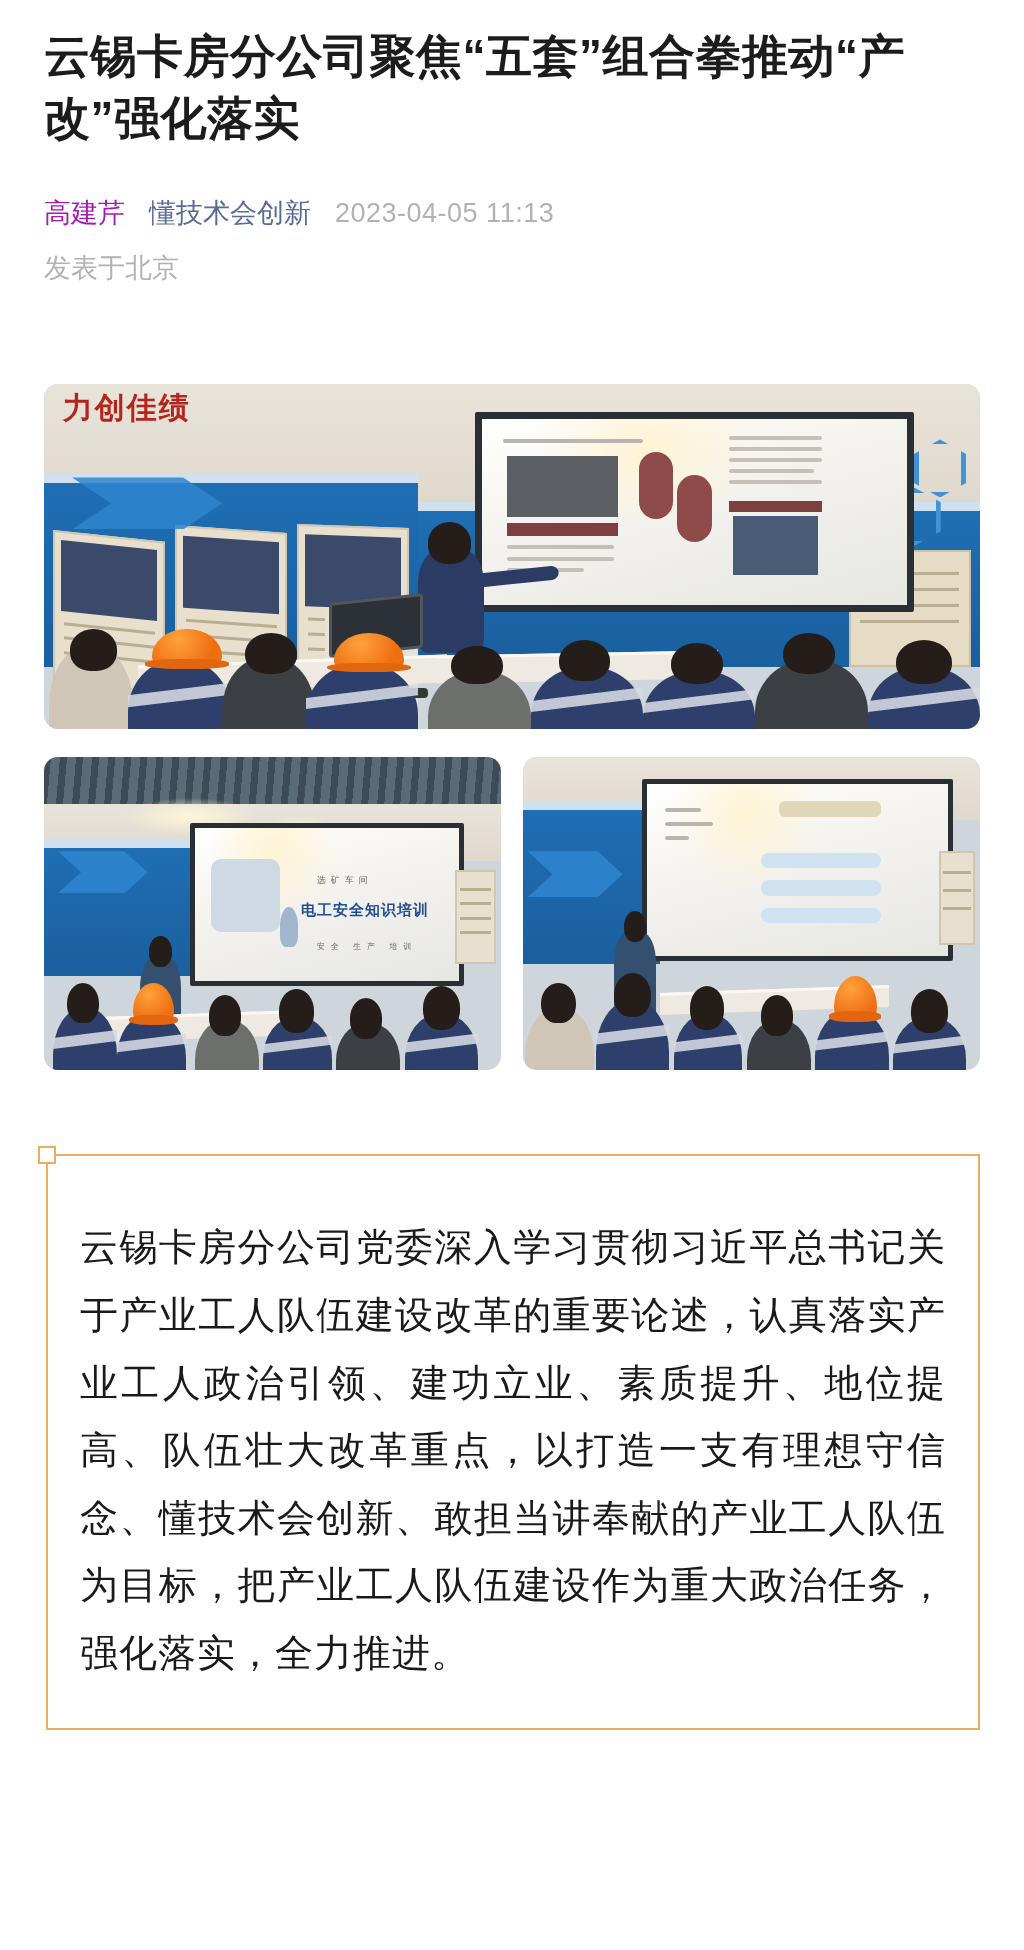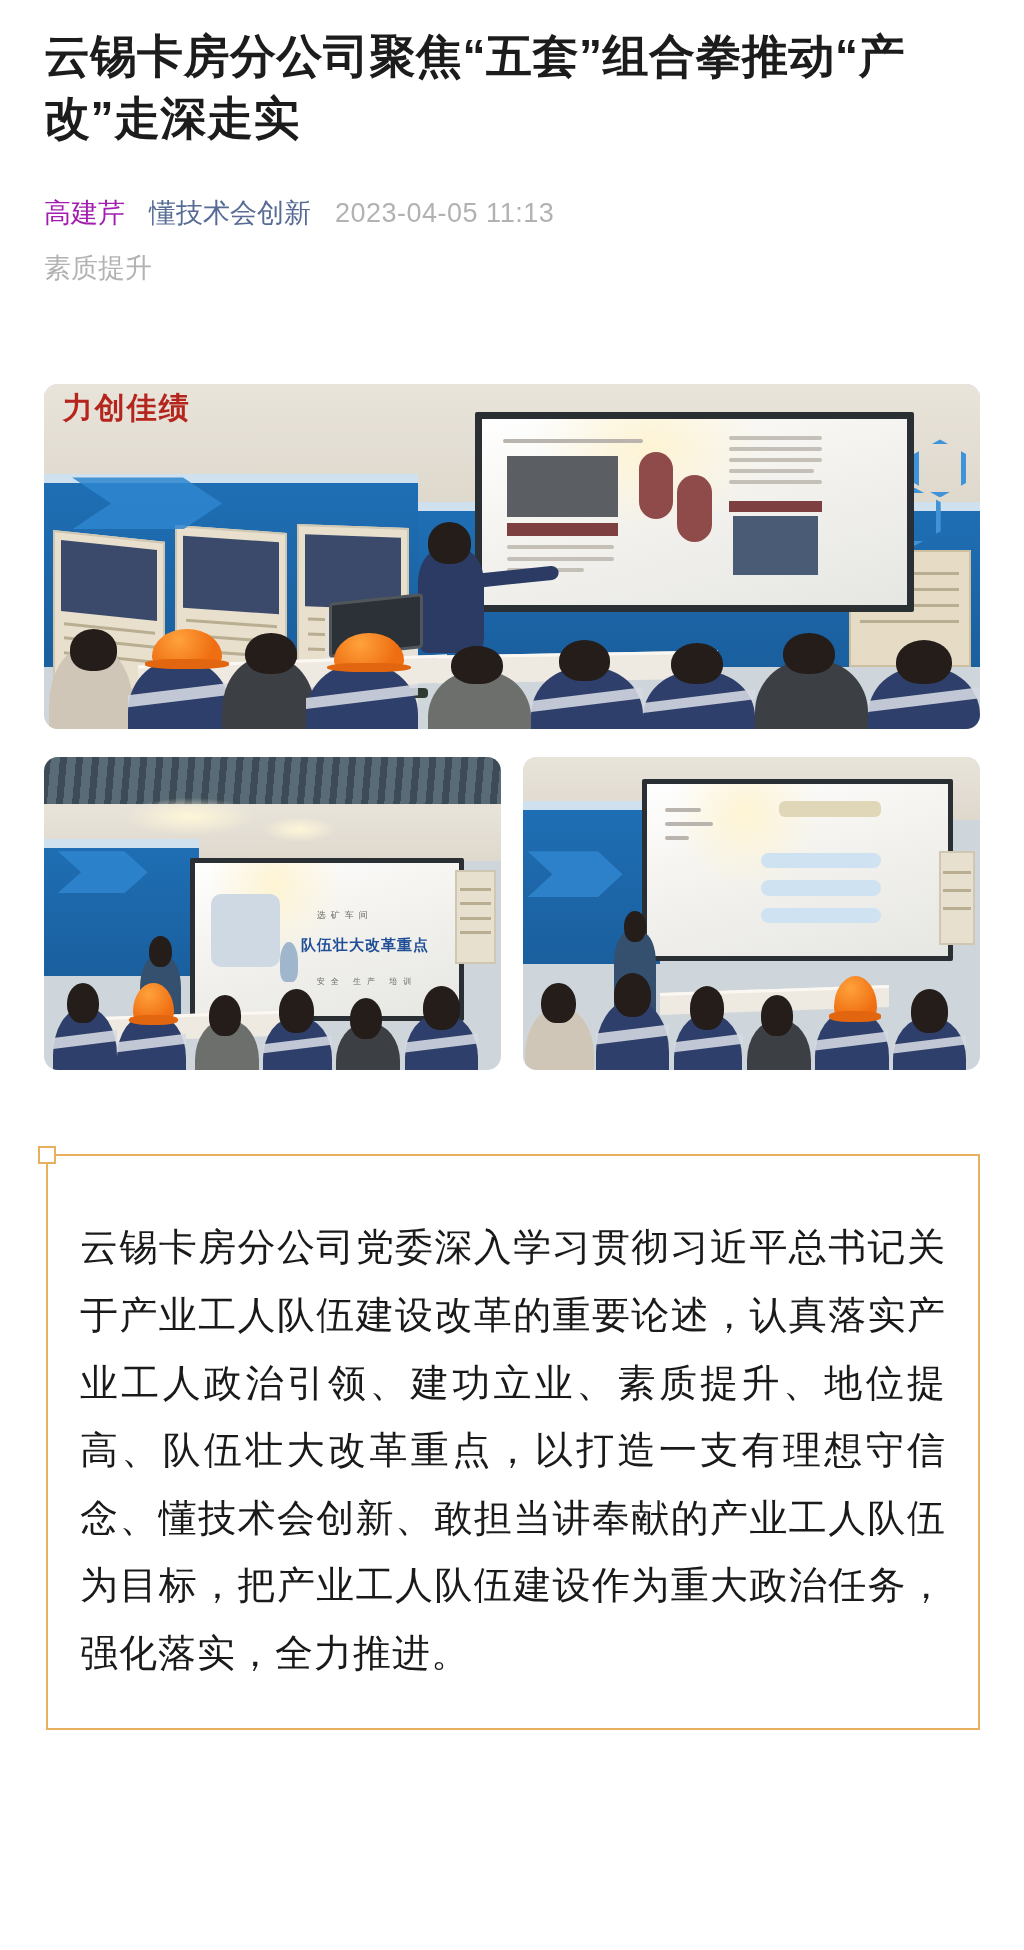--- a/index.html
+++ b/index.html
@@ -231,28 +231,28 @@
     margin: 0;
     word-break: break-all;
   }
 </style>
 </head>
 <body>
 
 <div class="page">
 
   <div class="article-header">
-    <h1 class="article-title">云锡卡房分公司聚焦“五套”组合拳推动“产改”走深走实</h1>
+    <h1 class="article-title">云锡卡房分公司聚焦“五套”组合拳推动“产改”强化落实</h1>
 
     <div class="byline">
       <span class="byline-author">高建芹</span>
       <span class="byline-account">懂技术会创新</span>
       <span class="byline-date">2023-04-05 11:13</span>
     </div>
-    <div class="byline-location">素质提升</div>
+    <div class="byline-location">发表于北京</div>
   </div>
 
   <div class="images-block">
 
     <div class="photo photo-hero">
       <div class="scene">
         <div class="wall-top" style="top:0;height:34%;"></div>
         <div class="wall-blue" style="top:26%;height:56%;left:0;width:40%;"></div>
         <div class="wall-blue" style="top:34%;height:48%;left:40%;width:60%;"></div>
 
@@ -352,25 +352,25 @@
 
       <div class="photo photo-small">
         <div class="scene">
           <div class="ceiling" style="height:16%;"></div>
           <div class="wall-top" style="top:15%;height:18%;"></div>
           <div class="wall-blue" style="top:26%;height:44%;left:0;width:34%;"></div>
           <div class="lamp" style="left:18%;top:13%;width:28%;height:12%;"></div>
           <div class="lamp" style="left:48%;top:19%;width:16%;height:8%;"></div>
           <div class="chevron" style="left:3%;top:30%;width:90px;height:42px;"></div>
 
-          <div class="screen" style="left:32%;top:21%;width:60%;height:52%;border-width:5px;margin-top:35px;">
+          <div class="screen" style="left:32%;top:21%;width:60%;height:52%;border-width:5px;">
             <div class="glow" style="left:4%;top:-34%;width:52%;height:96%;"></div>
             <div class="slide-img" style="left:6%;top:20%;width:26%;height:48%;background:#cfd9e4;border-radius:10px;"></div>
             <div class="slide-sub-cn" style="left:46%;top:30%;font-size:9px;letter-spacing:5px;">选矿车间</div>
-            <div class="slide-title-cn" style="left:40%;top:48%;font-size:15px;letter-spacing:1px;">队伍壮大改革重点</div>
+            <div class="slide-title-cn" style="left:40%;top:48%;font-size:15px;letter-spacing:1px;">电工安全知识培训</div>
             <div class="slide-sub-cn" style="left:46%;top:74%;font-size:8px;letter-spacing:6px;">安全 生产 培训</div>
             <div class="slide-img" style="left:32%;top:52%;width:7%;height:26%;background:#9fb6cc;border-radius:50% 50% 30% 30%;"></div>
           </div>
 
           <div class="panel" style="right:1%;top:36%;width:9%;height:30%;background:#e7e0cf;">
             <div class="tl" style="top:18%"></div>
               <div class="tl" style="top:34%"></div>
             <div class="tl" style="top:50%"></div>
               <div class="tl" style="top:66%"></div>
           </div>

